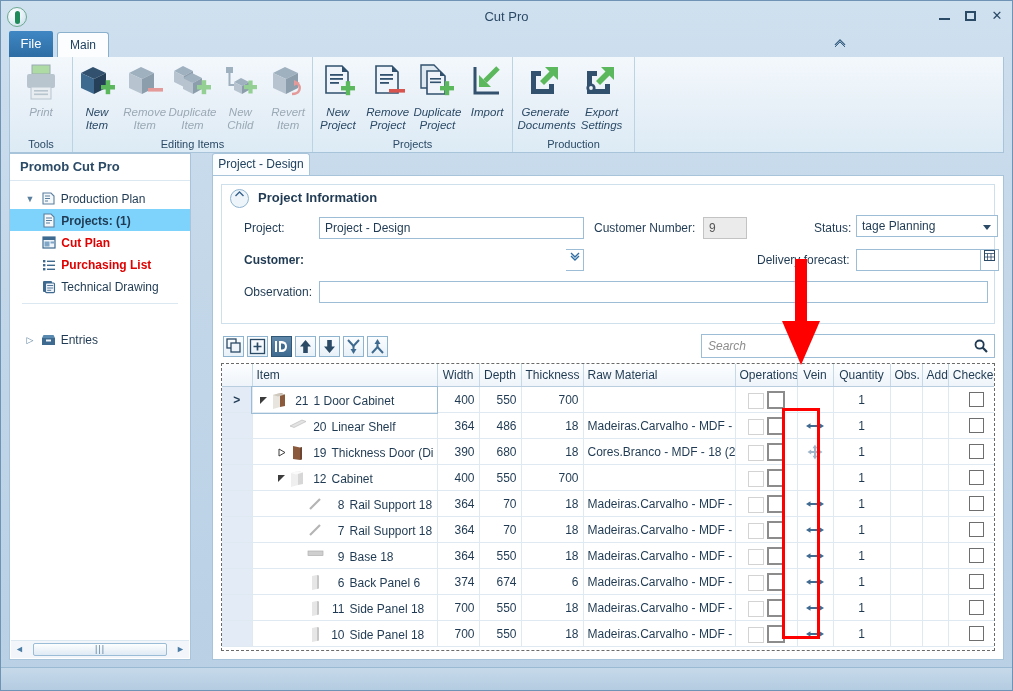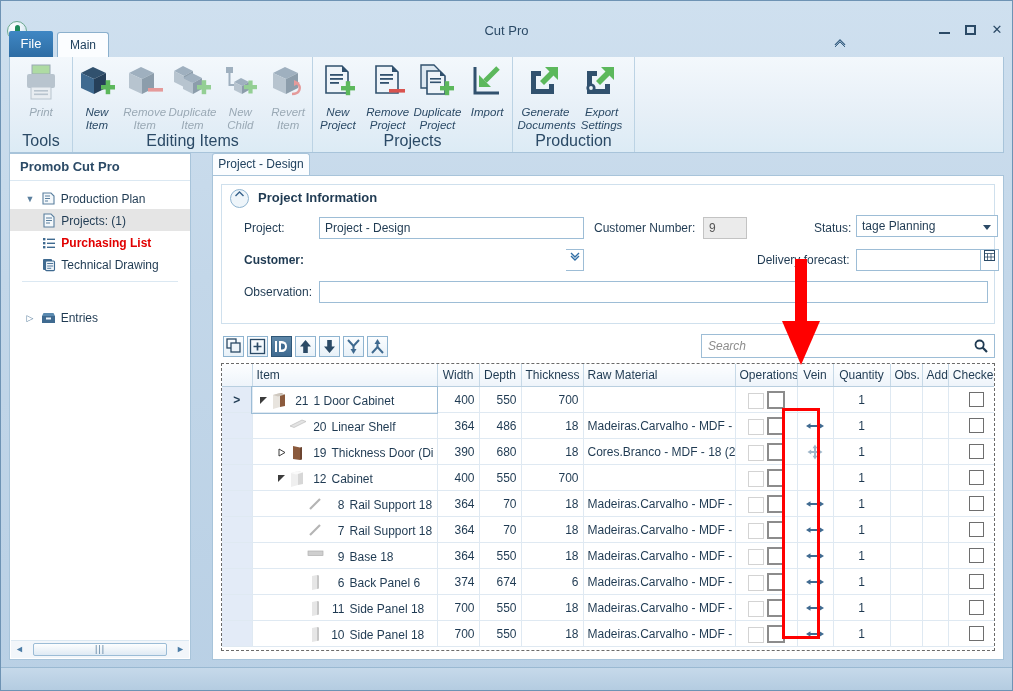--- a/index.html
+++ b/index.html
@@ -8,21 +8,21 @@
     font-family:"Liberation Sans","DejaVu Sans",sans-serif;
     font-size:12px;color:#1f3a52;
     background:#b3cbe0;
   }
   .window{
     position:absolute;inset:0;
     background:linear-gradient(180deg,#cfe0ef 0%,#c3d7e9 40%,#b9d0e5 100%);
     border:1px solid #6e93b4;box-sizing:border-box;
   }
   
-  .titlebar{position:absolute;left:0;top:16px;right:0;height:28px;}
+  .titlebar{position:absolute;left:0;top:2px;right:0;height:28px;}
   .app-logo{
     position:absolute;left:6px;top:4px;width:20px;height:20px;border-radius:50%;
     background:radial-gradient(circle at 35% 30%,#ffffff 0%,#e8f2f8 45%,#bfd8e8 100%);
     border:1px solid #6ca98f;box-sizing:border-box;
   }
   .app-logo:after{
     content:"";position:absolute;left:7px;top:3px;width:5px;height:13px;border-radius:3px;
     background:#1f8a5a;
   }
   .title-text{
@@ -58,21 +58,21 @@
   }
 
   
   .ribbon{
     position:absolute;left:8px;right:8px;top:56px;height:96px;
     background:linear-gradient(180deg,#f3f8fc 0%,#e6eff7 60%,#dcebf5 100%);
     border:1px solid #a8c4da;border-top:none;box-sizing:border-box;
   }
   .rgroup{position:absolute;top:0;bottom:0;border-right:1px solid #bcd3e4;box-sizing:border-box;}
   .rgroup-label{
-    position:absolute;left:0;right:0;bottom:2px;text-align:center;font-size:16px;color:#2b4a66;
+    position:absolute;left:0;right:0;bottom:2px;text-align:center;font-size:11px;color:#2b4a66;
   }
   .ritems{position:absolute;left:0;right:0;top:2px;display:flex;align-items:flex-start;justify-content:center;}
   .ritem{width:56px;text-align:center;font-size:11.5px;line-height:13px;color:#2b4a66;padding-top:2px;}
   .ritem.dis{color:#9aa9b5;}
   .ritem .glyph{display:block;height:42px;position:relative;margin-bottom:3px;}
   .ritem .lbl{display:block;font-style:italic;}
 
   svg{display:block;margin:0 auto;}
 
   
@@ -80,21 +80,21 @@
   .leftpane{
     position:absolute;left:0;top:0;width:182px;bottom:0;
     background:#ffffff;border:1px solid #a8c4da;box-sizing:border-box;
   }
   .tree-title{
     height:26px;line-height:26px;padding-left:10px;font-weight:bold;font-size:13px;color:#2b4a66;
     border-bottom:1px solid #dbe8f2;background:#fff;
   }
   .tree{position:relative;padding:6px 0 0 0;font-size:12px;}
   .tnode{position:relative;height:22px;line-height:22px;padding-left:14px;white-space:nowrap;}
-  .tnode.sel{background:#e5e5e5;}
+  .tnode.sel{background:#7dd3fc;font-weight:bold;}
   .tnode .tw{display:inline-block;width:12px;color:#5a7f9e;font-size:9px;text-align:center;vertical-align:middle;}
   .tnode .ico{display:inline-block;width:18px;vertical-align:middle;}
   .tnode .txt{vertical-align:middle;}
   .tnode.child{padding-left:30px;}
   .red{color:#e10000;font-weight:bold;}
   .tree-sep{margin:6px 12px;border-top:1px solid #dbe8f2;}
   .hscroll{
     position:absolute;left:1px;right:1px;bottom:1px;height:17px;background:#f2f6fa;
     border-top:1px solid #dbe8f2;
   }
@@ -436,20 +436,31 @@
         <div class="tnode child sel">
           <span class="ico">
             <svg width="16" height="15" viewBox="0 0 16 15">
                 <path d="M3 1 h7 l3 3 v10 h-10 z" fill="#f4f8fb" stroke="#5a7f9e" stroke-width="1.1"></path>
                 <path d="M5 5 h6 M5 7.5 h6 M5 10 h4" stroke="#5a7f9e" stroke-width="1"></path>
               </svg>
           </span>
           <span class="txt">Projects: (1)</span>
         </div>
 
+        <div class="tnode child">
+          <span class="ico">
+            <svg width="16" height="15" viewBox="0 0 16 15">
+                <rect x="2" y="2" width="12" height="11" fill="#eef4f9" stroke="#3f6a90" stroke-width="1.2"></rect>
+                <rect x="2" y="2" width="12" height="3" fill="#3f6a90"></rect>
+                <rect x="3.5" y="6.5" width="5" height="5" fill="#7fa6c6"></rect>
+                <rect x="9.5" y="6.5" width="3.5" height="2" fill="#7fa6c6"></rect>
+              </svg>
+          </span>
+          <span class="txt red">Cut Plan</span>
+        </div>
 
         <div class="tnode child">
           <span class="ico">
             <svg width="16" height="15" viewBox="0 0 16 15">
                 <rect x="2" y="3" width="2.4" height="2.4" fill="#3f6a90"></rect>
                 <rect x="2" y="7" width="2.4" height="2.4" fill="#3f6a90"></rect>
                 <rect x="2" y="11" width="2.4" height="2.4" fill="#3f6a90"></rect>
                 <rect x="6" y="3.6" width="8" height="1.4" fill="#3f6a90"></rect>
                 <rect x="6" y="7.6" width="8" height="1.4" fill="#3f6a90"></rect>
                 <rect x="6" y="11.6" width="8" height="1.4" fill="#3f6a90"></rect>

